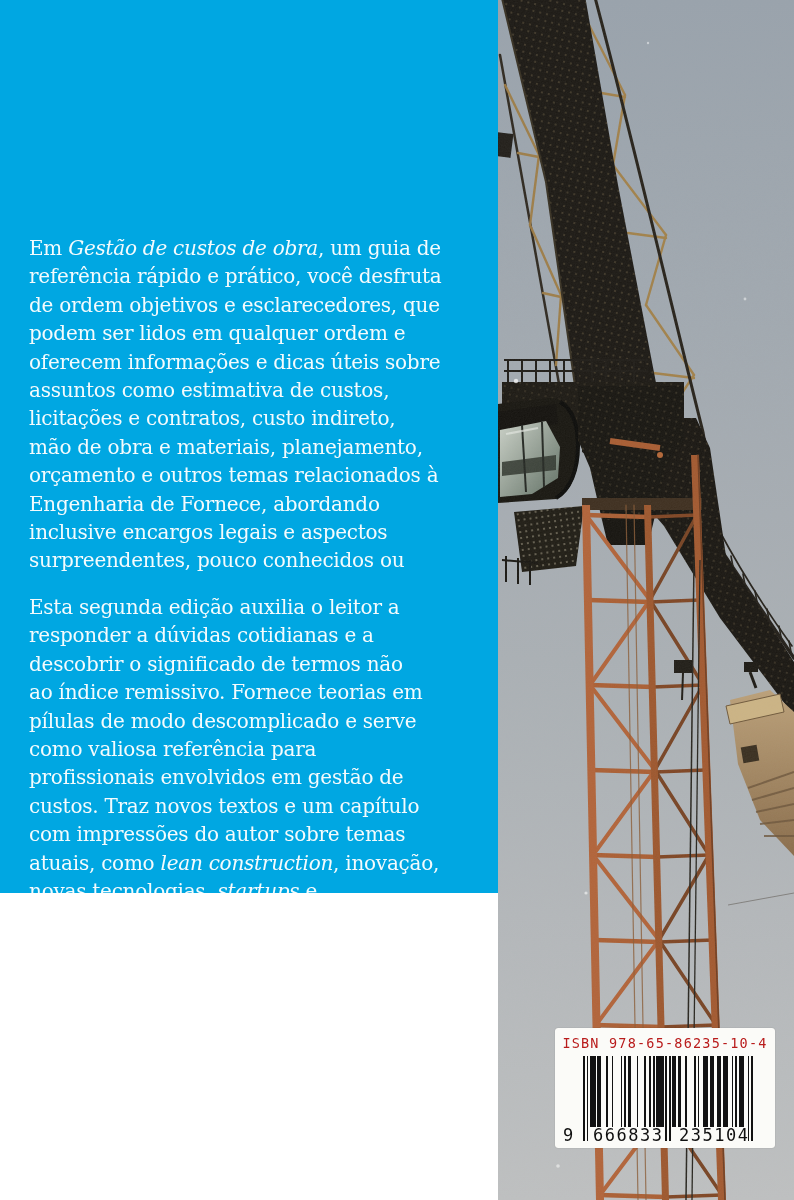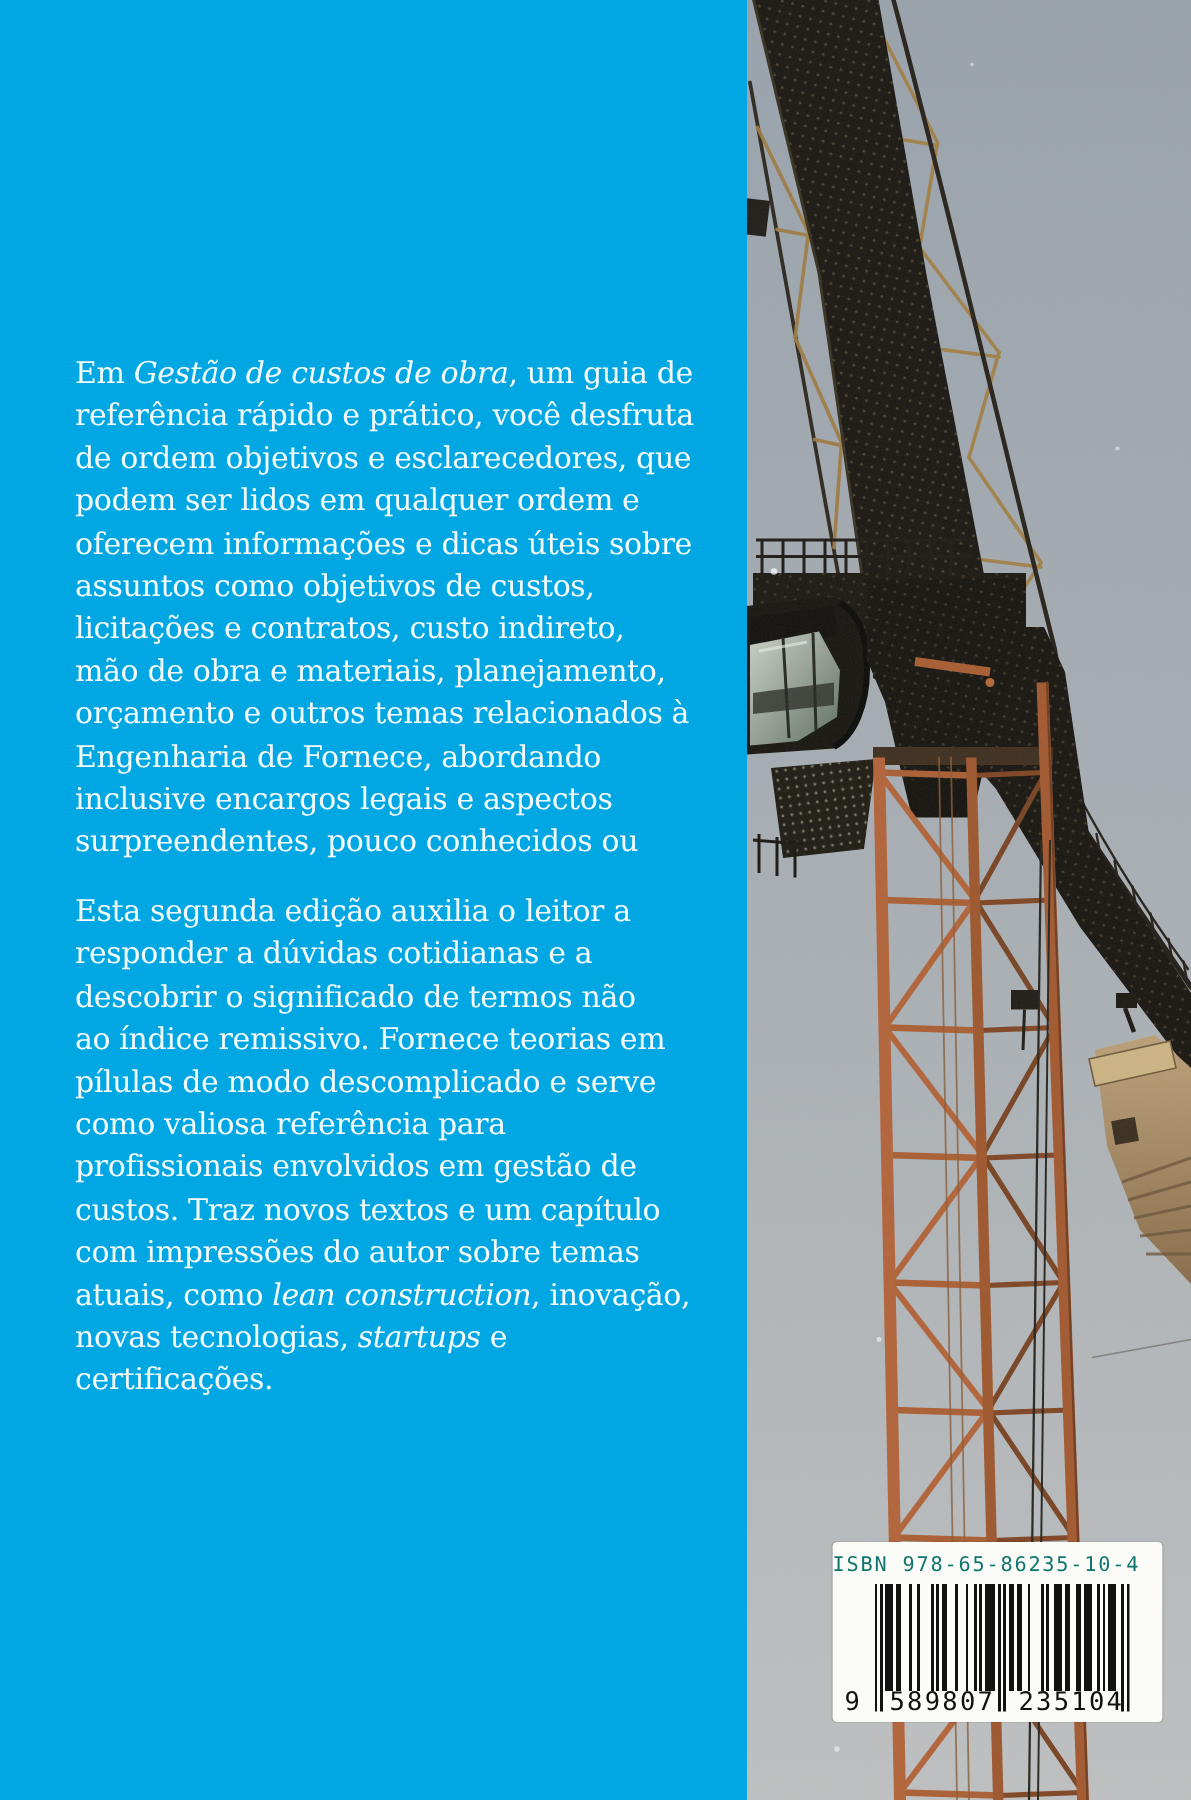--- a/index.html
+++ b/index.html
@@ -1,48 +1,48 @@
 <!DOCTYPE html>
 <html><head>
 <meta charset="utf-8">
 <style>
   html,body{margin:0;padding:0;background:#ffffff;}
   body{width:794px;height:1200px;overflow:hidden;font-family:"DejaVu Serif",serif;}
   .cover{display:flex;width:794px;height:1200px;position:relative;}
   
-  .panel{width:498px;height:1200px;box-sizing:border-box;padding:234px 16px 0 50px;overflow:hidden;}
+  .panel{width:498px;height:893px;box-sizing:border-box;padding:234px 16px 0 29px;overflow:hidden;}
   .para{margin:0 0 18px 0;font-size:20px;line-height:28.4px;letter-spacing:-0.25px;font-weight:400;}
   .para .line{display:block;white-space:nowrap;}
   .para em{font-style:italic;}
   
   .photo{position:relative;width:296px;height:1200px;overflow:hidden;}
   svg.scene{position:absolute;left:0;top:0;width:296px;height:1200px;display:block;}
   
   .barcode-box{position:absolute;left:57px;top:1028px;width:220px;height:120px;background:#fbfbf8;border-radius:3px;box-shadow:0 0 1px rgba(0,0,0,.35);}
-  .isbn{font-family:"DejaVu Sans Mono",monospace;font-size:13.5px;letter-spacing:1.2px;color:#0f766e;padding-top:7px;white-space:nowrap;}
+  .isbn{font-family:"DejaVu Sans Mono",monospace;font-size:13.5px;letter-spacing:1.2px;color:#b91c1c;text-align:center;padding-top:7px;white-space:nowrap;}
   .bars{position:absolute;left:28px;top:28px;width:170px;height:85px;}
   .bar-digits span{position:absolute;bottom:3px;font-family:"DejaVu Sans Mono",monospace;font-size:17px;letter-spacing:1.5px;color:#101010;white-space:nowrap;}
   .d-first{left:8px;}
   .d-left{left:38px;}
   .d-right{left:124px;}
 </style>
 </head>
 <body>
 
 <div class="cover">
 
   <section class="panel" style="background: rgb(0, 167, 226); color: rgb(244, 251, 253);">
     <div class="synopsis">
         <p class="para">
           <span class="line"><span>Em </span><em>Gestão de custos de obra</em><span>, um guia de</span></span>
           <span class="line"><span>referência rápido e prático, você desfruta</span></span>
           <span class="line"><span>de ordem objetivos e esclarecedores, que</span></span>
           <span class="line"><span>podem ser lidos em qualquer ordem e</span></span>
           <span class="line"><span>oferecem informações e dicas úteis sobre</span></span>
-          <span class="line"><span>assuntos como objetivos de custos,</span></span>
+          <span class="line"><span>assuntos como estimativa de custos,</span></span>
           <span class="line"><span>licitações e contratos, custo indireto,</span></span>
           <span class="line"><span>mão de obra e materiais, planejamento,</span></span>
           <span class="line"><span>orçamento e outros temas relacionados à</span></span>
           <span class="line"><span>Engenharia de Fornece, abordando</span></span>
           <span class="line"><span>inclusive encargos legais e aspectos</span></span>
           <span class="line"><span>surpreendentes, pouco conhecidos ou</span></span>
         </p>
         <p class="para">
           <span class="line"><span>Esta segunda edição auxilia o leitor a</span></span>
           <span class="line"><span>responder a dúvidas cotidianas e a</span></span>
@@ -339,18 +339,18 @@
           <rect x="83" y="0" width="1" height="36" fill="#121212"></rect>
           <rect x="85" y="0" width="1" height="36" fill="#121212"></rect>
           <rect x="87" y="0" width="1" height="36" fill="#121212"></rect>
           <rect x="88" y="0" width="1" height="36" fill="#121212"></rect>
           <rect x="89" y="0" width="1" height="36" fill="#121212"></rect>
           <rect x="92" y="0" width="1" height="43" fill="#121212"></rect>
           <rect x="94" y="0" width="1" height="43" fill="#121212"></rect>
         </svg>
       <div class="bar-digits">
         <span class="d-first">9</span>
-        <span class="d-left">589807</span>
+        <span class="d-left">666833</span>
         <span class="d-right">235104</span>
       </div>
     </div>
   </section>
 </div>
 
 </body></html>

